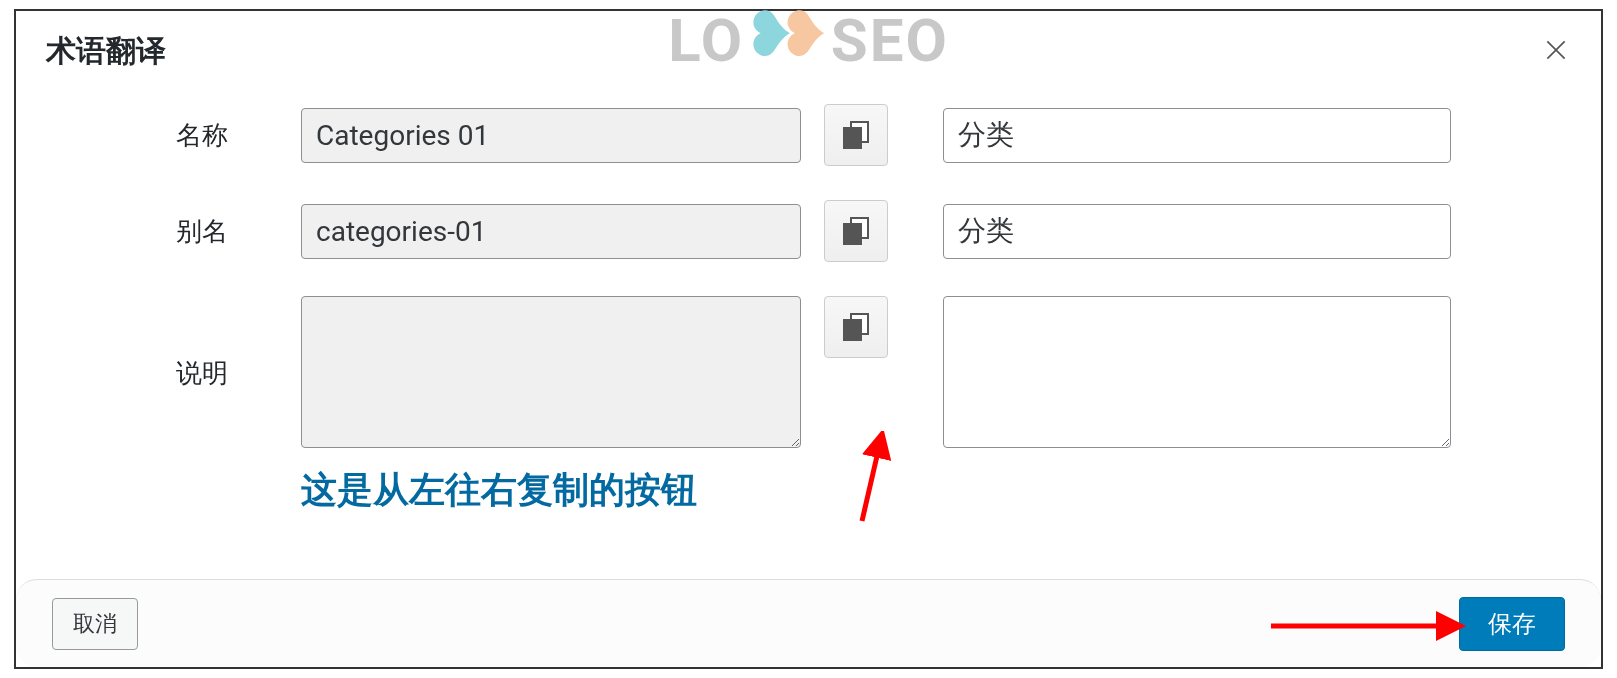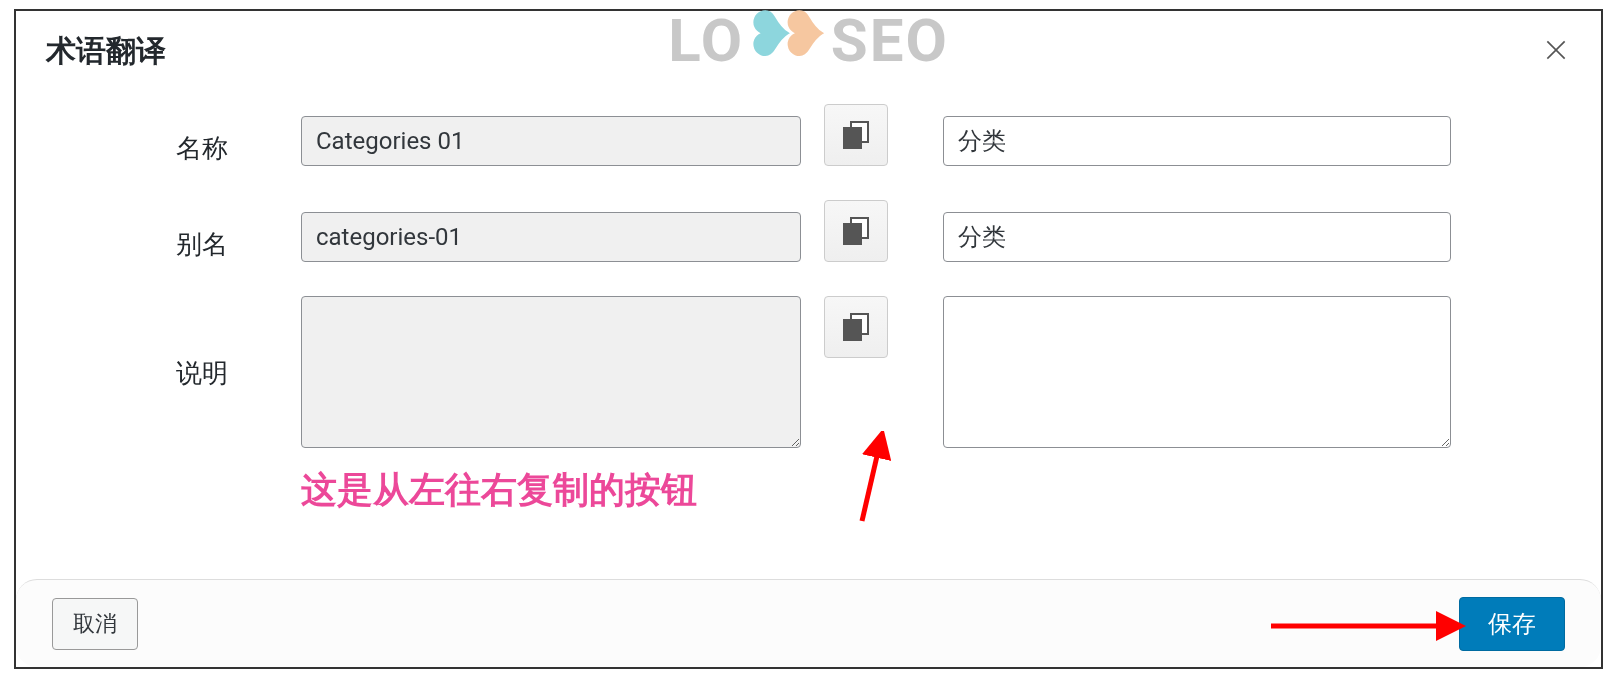--- a/index.html
+++ b/index.html
@@ -146,21 +146,21 @@
     .flag-cn::after {
       content: "★";
       position: absolute;
       top: 3px;
       left: 4px;
       color: #ffde00;
       font-size: 15px;
     }
     .form-row {
       display: flex;
-      align-items: flex-end;
+      align-items: center;
       margin-bottom: 34px;
     }
     .row-label {
       width: 225px;
       font-size: 26px;
       color: #23282d;
       text-align: left;
       flex-shrink: 0;
       padding-left: 100px;
     }
@@ -175,21 +175,21 @@
       justify-content: center;
       flex-shrink: 0;
     }
     .tgt-col {
       width: 508px;
       flex-shrink: 0;
       margin-left: 32px;
     }
     input[type="text"], textarea {
       width: 100%;
-      font-size: 24px;
+      font-size: 28px;
       color: #32373c;
       padding: 10px 14px;
       border: 1px solid #8c8f94;
       border-radius: 4px;
       background: #fff;
       font-family: inherit;
     }
     input[readonly], textarea[readonly] {
       background: #f0f0f0;
     }
@@ -235,21 +235,21 @@
     }
     .form-row.desc-row .row-label {
       padding-top: 60px;
     }
     .form-row.desc-row .copy-col {
       align-items: flex-start;
     }
     .annotation-text {
       font-size: 36px;
       font-weight: 700;
-      color: #ec4899;
+      color: #0369a1;
       margin-left: 225px;
       margin-top: -20px;
     }
     .annotation-arrow-1 {
       position: absolute;
       left: 826px;
       top: 420px;
       pointer-events: none;
     }
     .dialog-footer {

